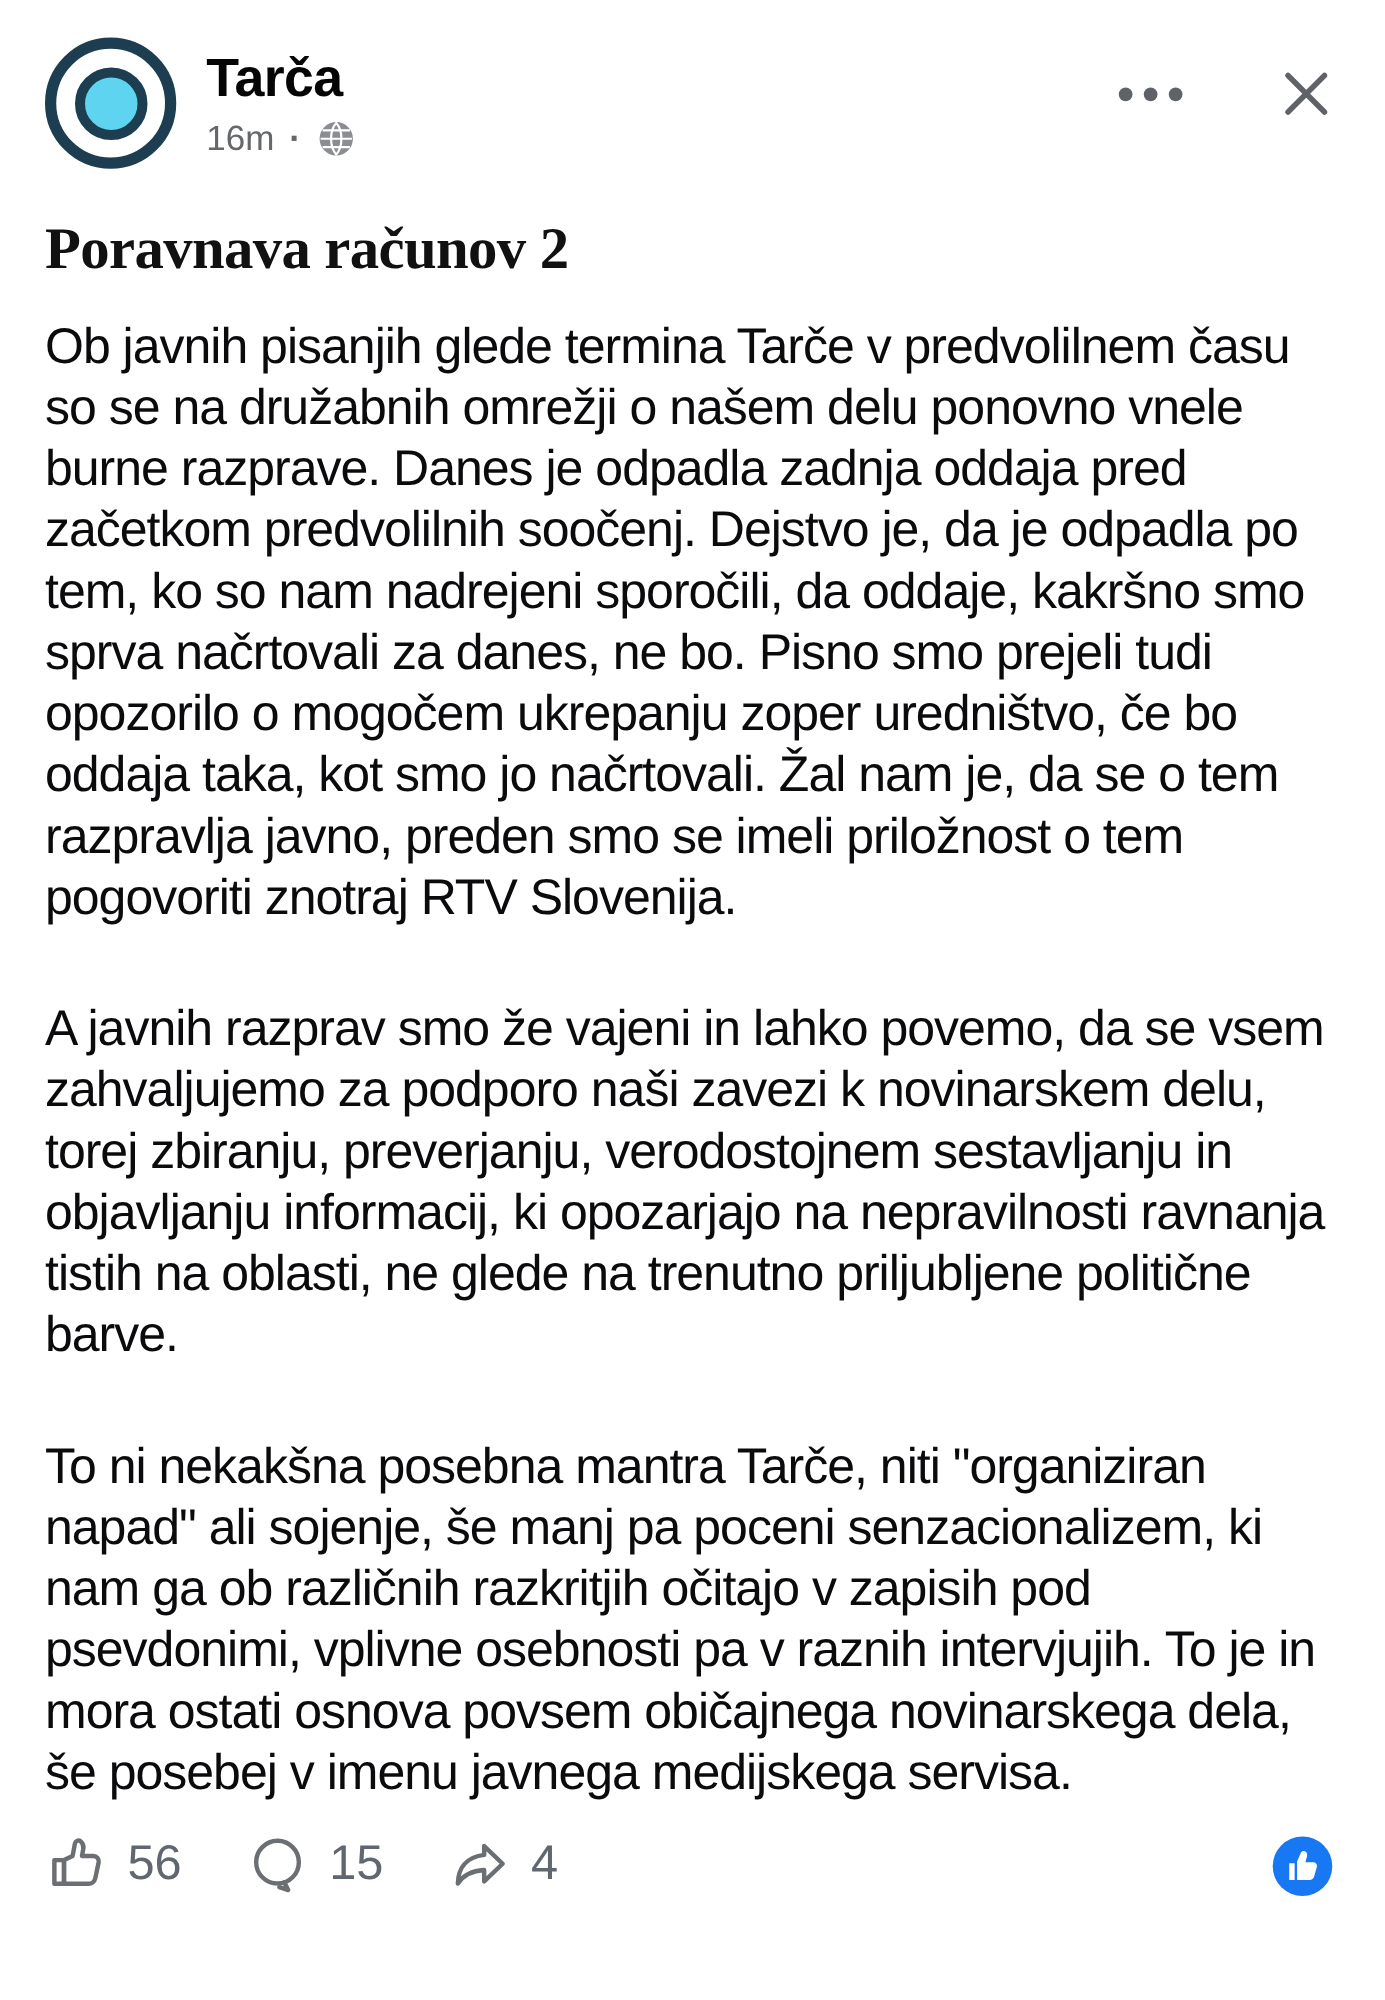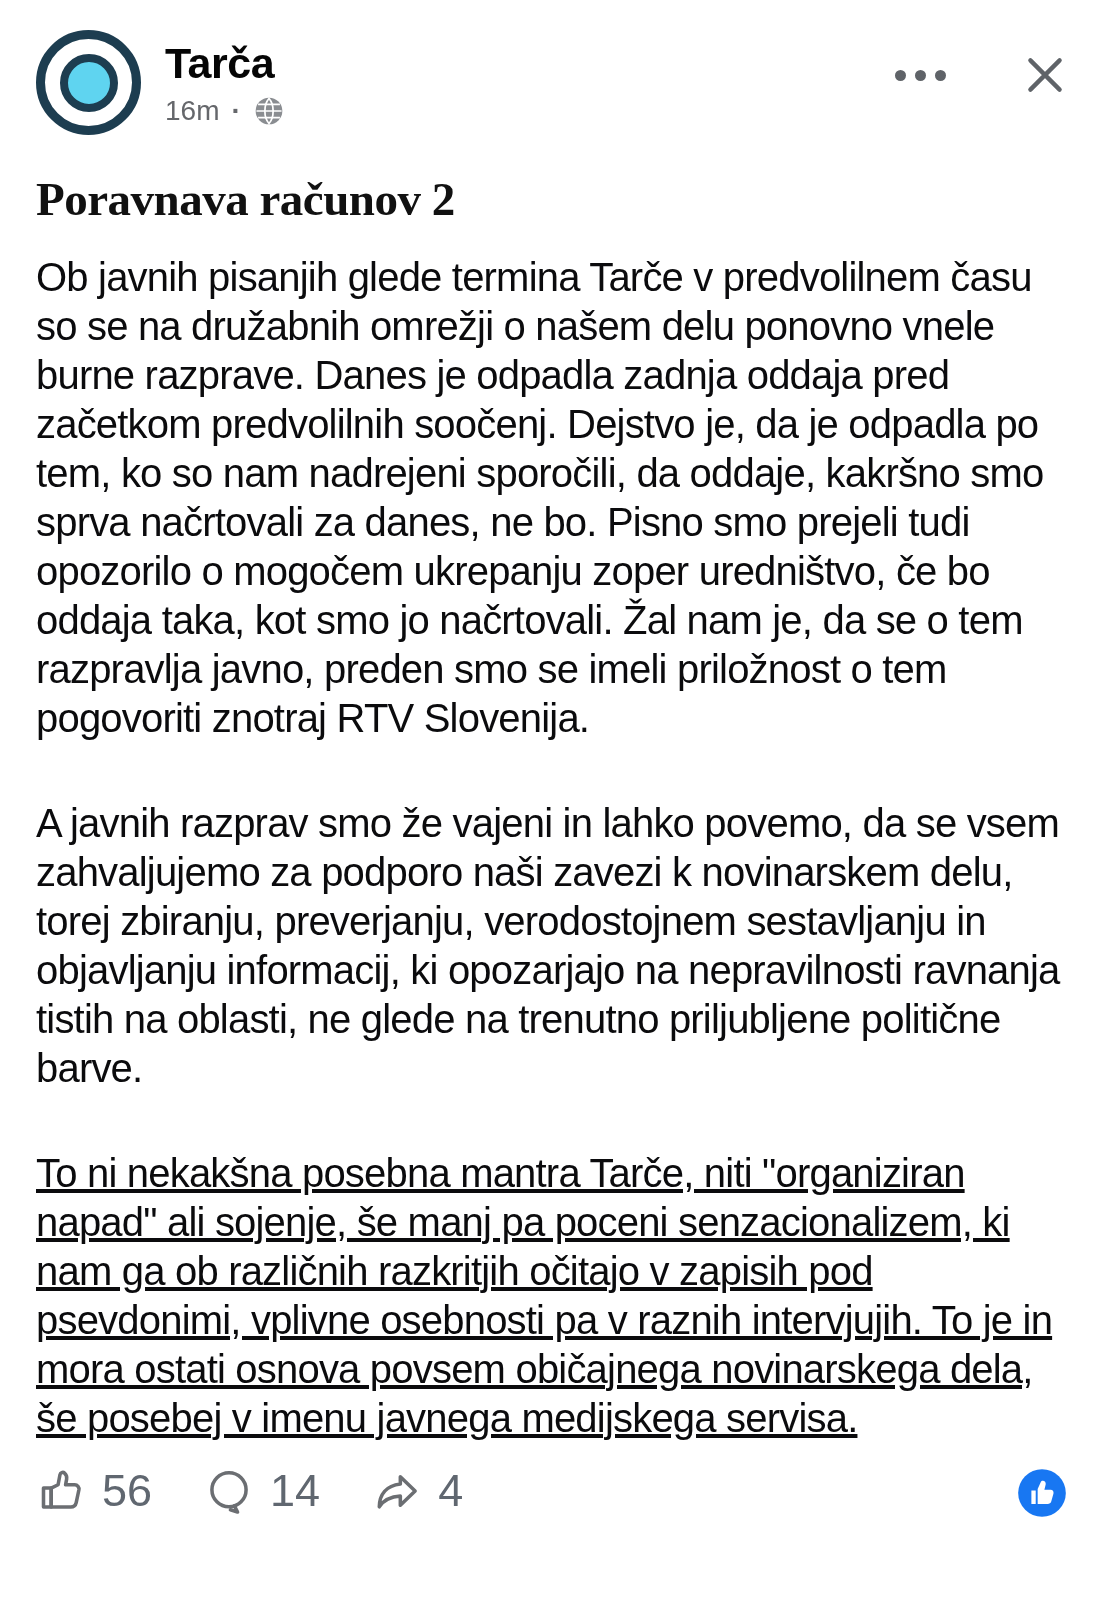--- a/index.html
+++ b/index.html
@@ -103,39 +103,39 @@
     line-height: 1.08;
     letter-spacing: -0.5px;
   }
   .post-text p {
     font-size: 40px;
     line-height: 49px;
     letter-spacing: -0.8px;
     margin: 0 0 56px 0;
     color: #0b0b0d;
   }
-  .post-text p:last-child { margin-bottom: 0; text-decoration: underline; }
+  .post-text p:last-child { margin-bottom: 0; }
   
   .post-footer {
     display: flex;
     align-items: center;
     margin-top: 18px;
     height: 60px;
     position: relative;
   }
   .stat {
     display: flex;
     align-items: center;
     gap: 16px;
     margin-right: 52px;
     background: none; border: none; padding: 0; cursor: pointer;
   }
   .stat svg { width: 50px; height: 50px; display: block; }
   .stat .count {
-    font-size: 45px;
+    font-size: 39px;
     color: #606770;
     line-height: 1;
   }
   .reaction-badge {
     position: absolute;
     right: 4px;
     top: 6px;
     width: 52px;
     height: 52px;
   }
@@ -192,21 +192,21 @@
         <path d="M3.6 10.6h3.7v9.1H3.6z" fill="none" stroke="#6b6e72" stroke-width="1.7" stroke-linejoin="round"></path>
       </svg>
       <span class="count">56</span>
     </button>
 
     <button class="stat">
       <svg viewBox="0 0 24 24">
         <circle cx="12" cy="11.4" r="8.2" fill="none" stroke="#6b6e72" stroke-width="1.7"></circle>
         <path d="M14.6 19.1l1.5 3-3.4-1.1" fill="none" stroke="#6b6e72" stroke-width="1.7" stroke-linejoin="round" stroke-linecap="round"></path>
       </svg>
-      <span class="count">14</span>
+      <span class="count">15</span>
     </button>
 
     <button class="stat">
       <svg viewBox="0 0 24 24">
         <path d="M13.6 5.2 20.7 12l-7.1 6.8v-4.4c-5.2.3-8.1 2.1-10.1 5.2.1-5.9 3.3-10.2 10.1-11V5.2z" fill="none" stroke="#6b6e72" stroke-width="1.7" stroke-linejoin="round" stroke-linecap="round"></path>
       </svg>
       <span class="count">4</span>
     </button>
 
     <div class="reaction-badge">

